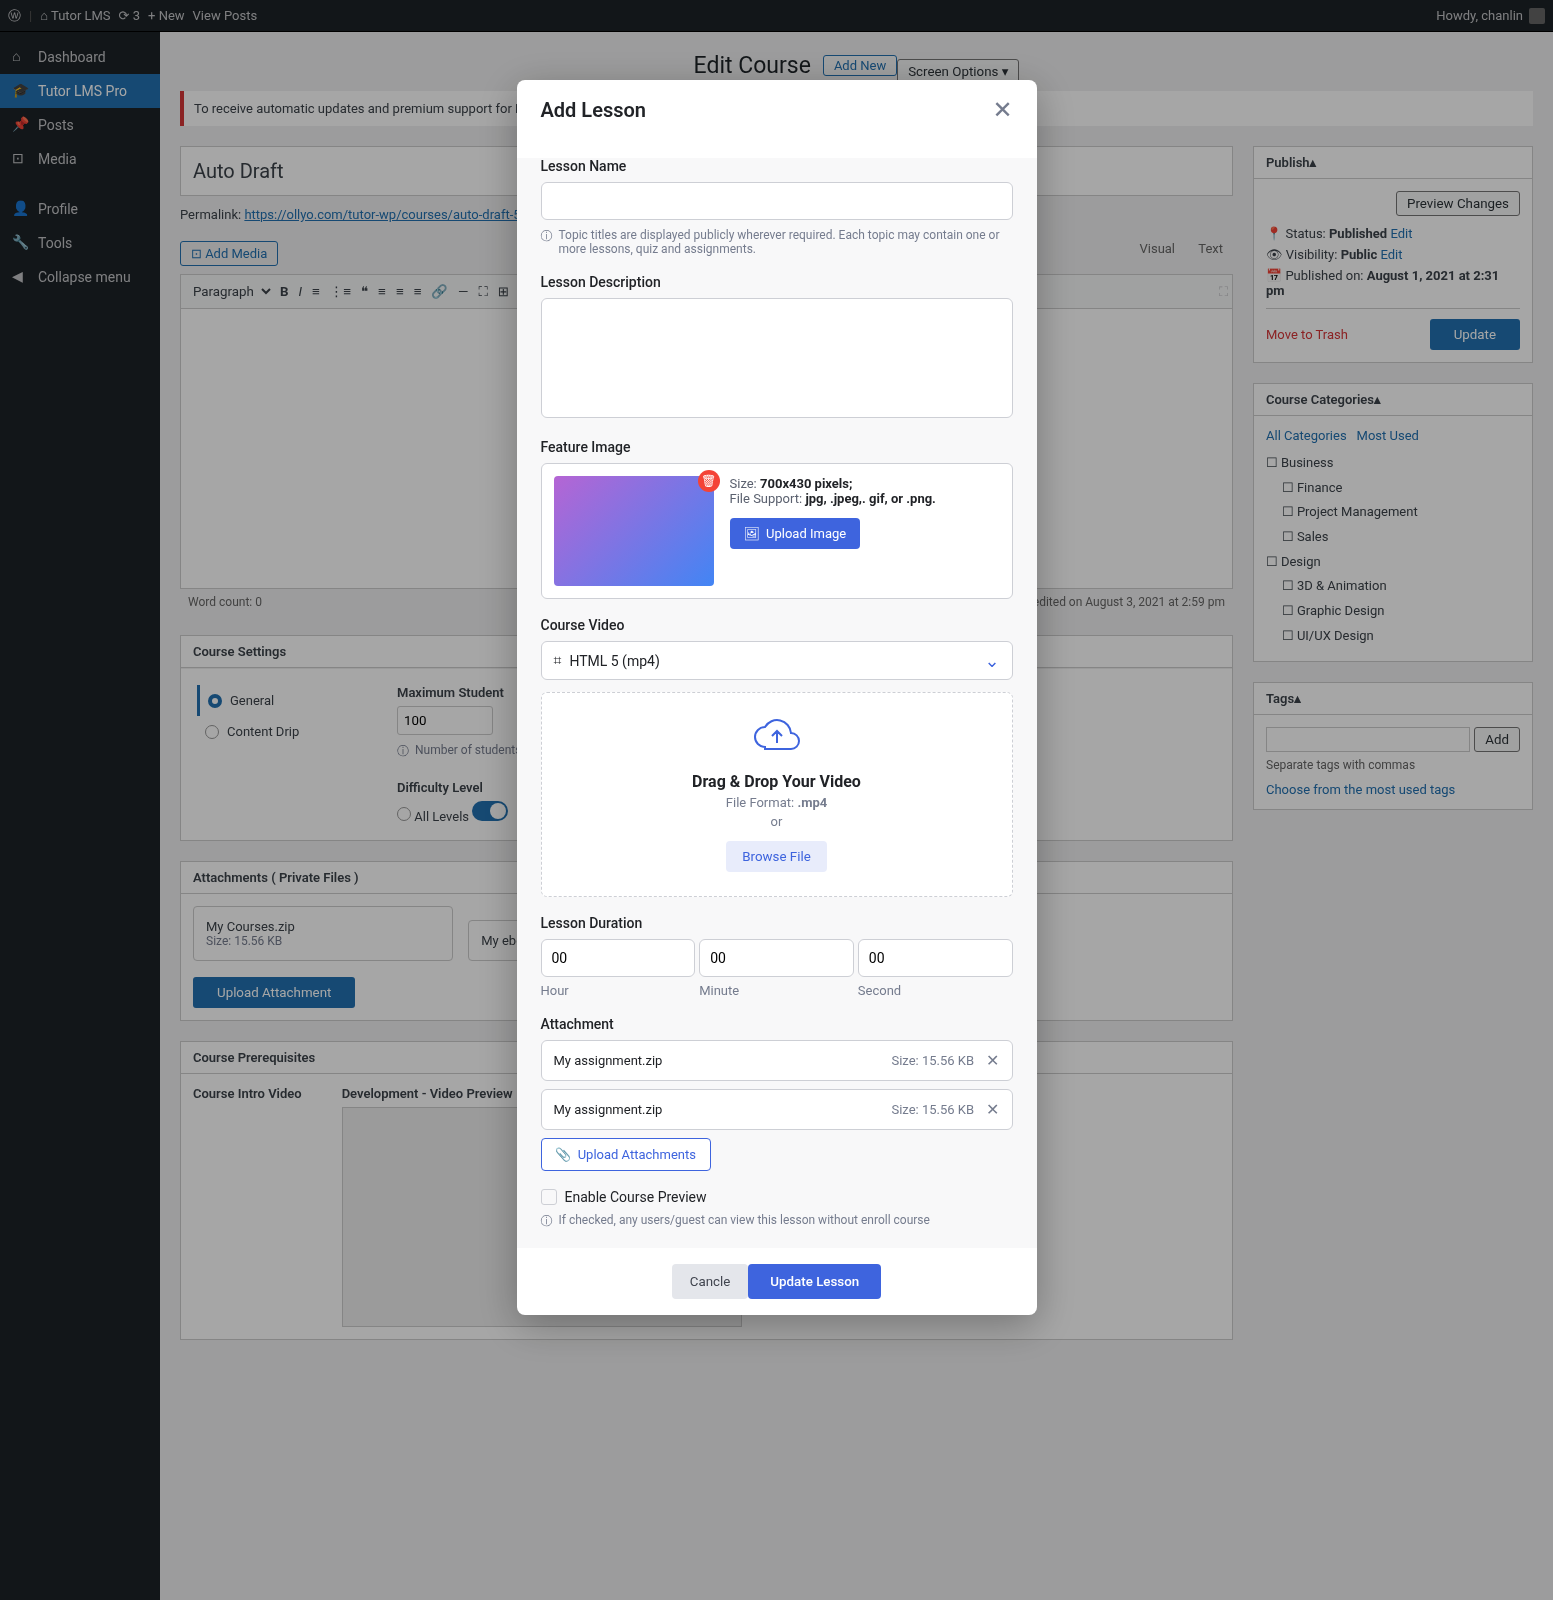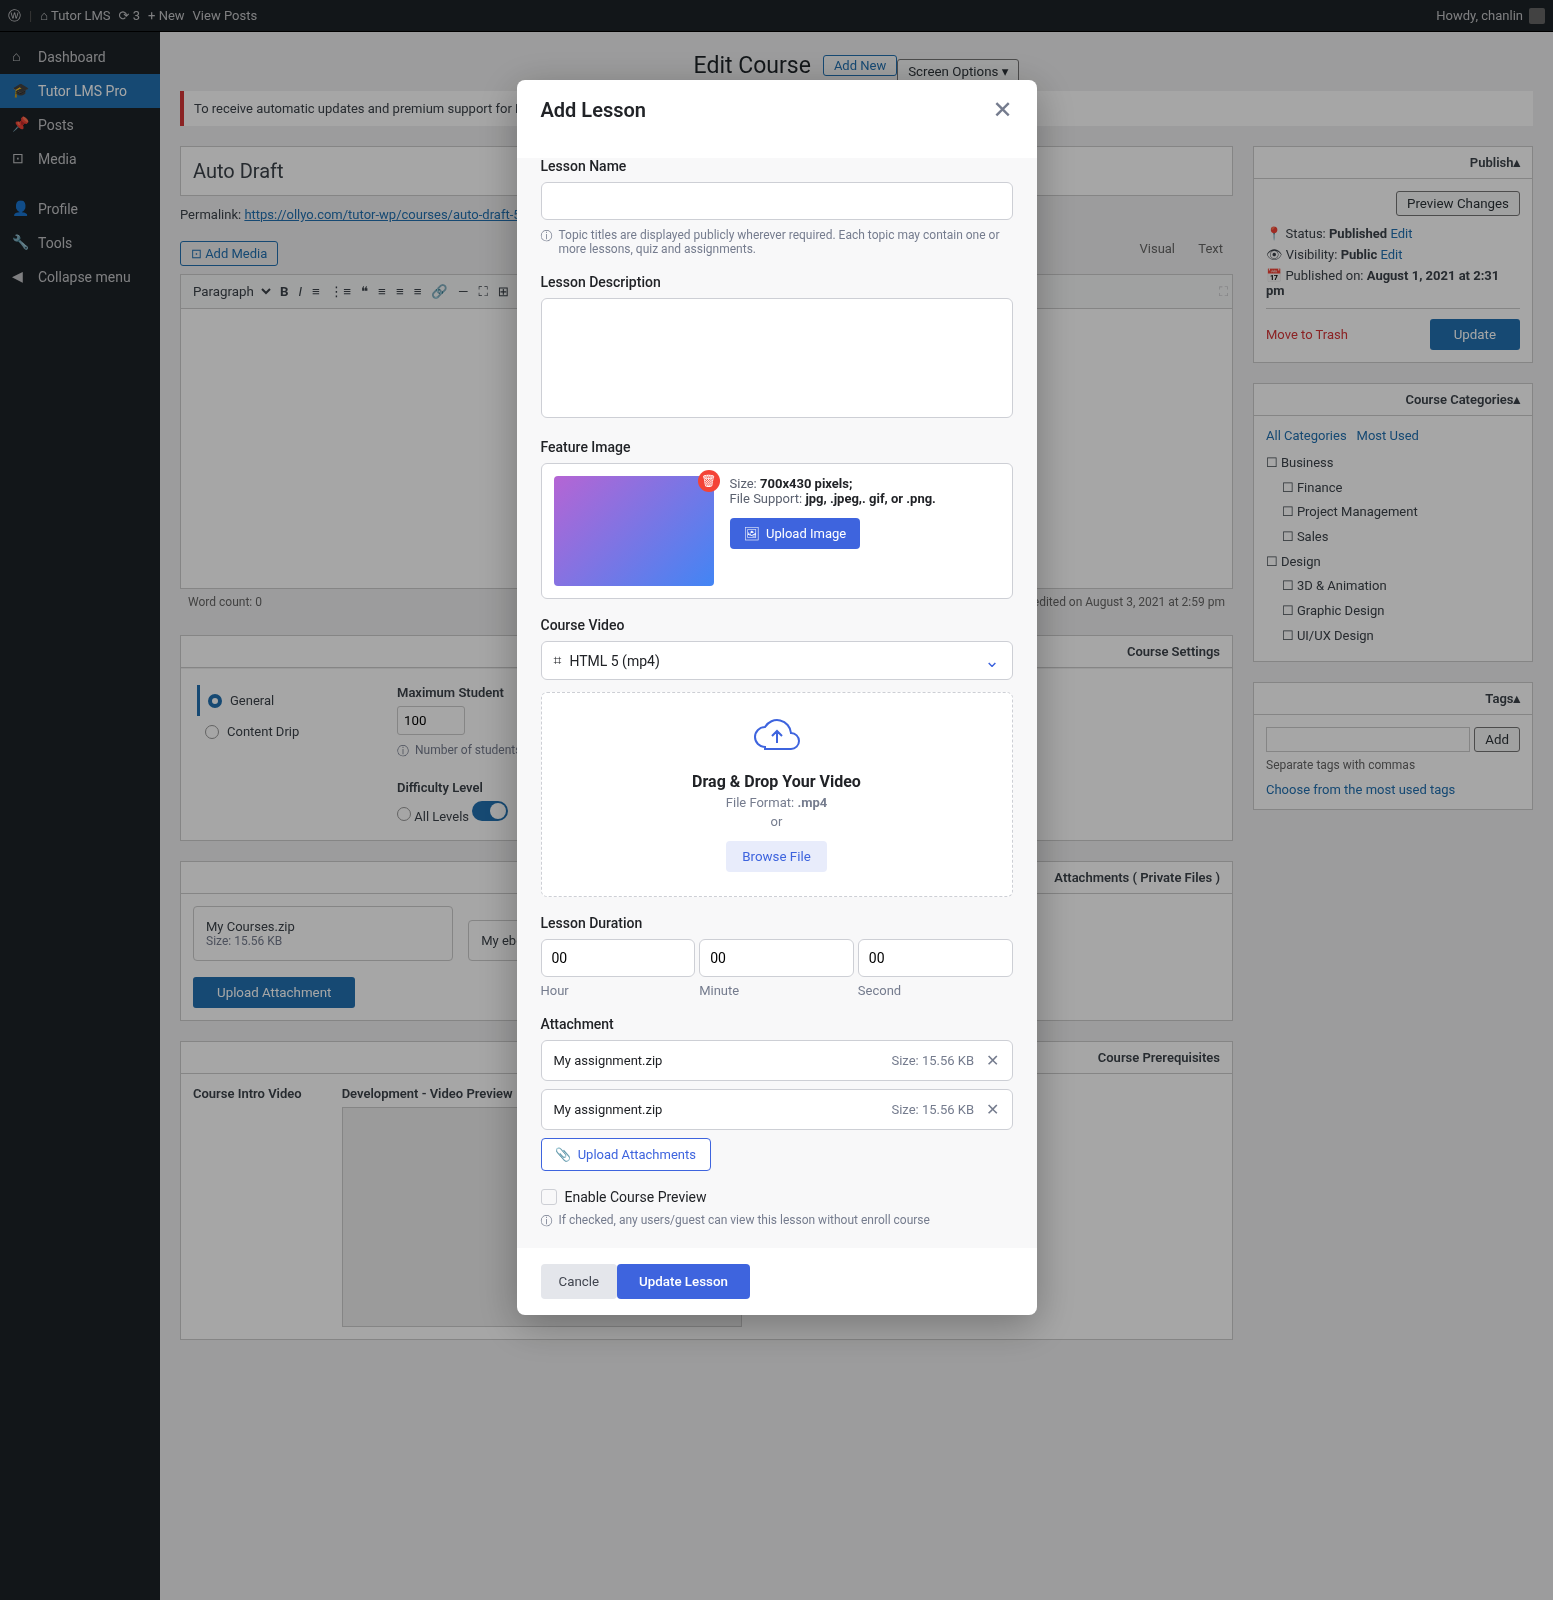--- a/index.html
+++ b/index.html
@@ -23,54 +23,54 @@
 .btn-sm{border:1px solid #2271b1;color:#2271b1;background:#f6f7f7;padding:2px 10px;border-radius:3px;font-size:13px;cursor:pointer}
 .btn-outline{border:1px solid #757575;color:#2c3338;background:#f6f7f7;padding:4px 10px;border-radius:3px;cursor:pointer}
 .warn{border-left:4px solid #d63638;background:#fff;padding:10px;margin-bottom:20px;color:#3c434a}
 .cols{display:flex;gap:20px}
 .col-main{flex:1}
 .col-side{width:280px;flex-shrink:0}
 .title-input{width:100%;padding:12px;font-size:20px;background:#fff;border:1px solid #ccc;color:#3c434a}
 .perma{font-size:13px;color:#3c434a;margin:8px 0 16px}
 .perma a{color:#2271b1;text-decoration:underline}
 .card{background:#fff;border:1px solid #ccc;margin-bottom:20px;color:#3c434a}
-.card-hd{padding:8px 12px;font-weight:600;border-bottom:1px solid #ccc;display:flex;justify-content:flex-end}
+.card-hd{padding:8px 12px;font-weight:600;border-bottom:1px solid #ccc;display:flex;justify-content:flex-start}
 .card-bd{padding:12px}
 .add-media{border:1px solid #2271b1;color:#2271b1;padding:4px 10px;border-radius:3px;font-size:13px;cursor:pointer;margin-bottom:8px;display:inline-block}
 .editor-tabs{float:right}
 .editor-tabs span{padding:4px 10px;color:#666;cursor:pointer}
 .toolbar{background:#f6f7f7;border:1px solid #ccc;padding:4px;display:flex;gap:2px;align-items:center}
 .toolbar select,.toolbar button{border:none;background:none;padding:4px;cursor:pointer;color:#3c434a}
 .editor-body{background:#fff;border:1px solid #ccc;border-top:none;height:280px}
 .editor-foot{display:flex;justify-content:space-between;padding:6px 8px;color:#666;font-size:12px}
 .settings-row{display:flex;gap:20px;padding:16px;border-top:1px solid #eee}
 .settings-nav{width:180px}
 .settings-nav-item{padding:8px;display:flex;align-items:center;gap:8px;cursor:pointer}
 .settings-nav-item.active{border-left:3px solid #2271b1}
 .radio{width:14px;height:14px;border:1px solid #999;border-radius:50%;display:inline-block}
 .radio.on{border:4px solid #2271b1}
 .settings-content{flex:1}
 .field-label{font-weight:600;margin-bottom:6px}
-.num-input{width:68px;padding:6px;border:1px solid #ccc;border-radius:3px}
+.num-input{width:96px;padding:6px;border:1px solid #ccc;border-radius:3px}
 .toggle{width:36px;height:20px;background:#2271b1;border-radius:10px;display:inline-block;position:relative}
 .toggle:after{content:"";width:16px;height:16px;background:#fff;border-radius:50%;position:absolute;right:2px;top:2px}
 .attach-card{border:1px solid #ccc;border-radius:4px;padding:12px;width:260px;display:inline-block;margin-right:12px;color:#3c434a}
 .btn-blue{background:#2271b1;color:#fff;border:none;padding:8px 24px;border-radius:3px;cursor:pointer}
 .side-actions{display:flex;justify-content:space-between;align-items:center;padding-top:10px;border-top:1px solid #ccc;margin-top:10px}
 .trash{color:#d63638}
 .cat-list{font-size:13px;line-height:1.9}
 .cat-list .indent{padding-left:16px}
 
 .overlay{position:fixed;inset:0;background:rgba(0,0,0,.35);display:flex;align-items:flex-start;justify-content:center;padding-top:80px;z-index:100}
 .modal{width:520px;background:#fff;border-radius:8px;box-shadow:0 10px 40px rgba(0,0,0,.3);color:#212327}
 .m-hd{padding:18px 24px;display:flex;justify-content:space-between;align-items:flex-start}
 .m-hd h2{font-size:20px;font-weight:600}
 .close{font-size:24px;color:#757c8e;cursor:pointer;line-height:1}
 .m-bd{padding:0 24px 18px;background:#f8f8f9;max-height:1300px}
-.m-ft{padding:16px 24px;display:flex;justify-content:flex-start;border-radius:0 0 8px 8px}
+.m-ft{padding:16px 24px;display:flex;justify-content:center;border-radius:0 0 8px 8px}
 .m-lbl{font-size:14px;font-weight:500;color:#212327;margin:18px 0 8px}
 .m-inp{width:100%;padding:10px;border:1px solid #cdcfd5;border-radius:6px;font-size:14px;background:#fff}
 .m-ta{width:100%;height:120px;padding:10px;border:1px solid #cdcfd5;border-radius:6px;font-size:14px;resize:none;background:#fff}
 .hint{font-size:12px;color:#757c8e;margin-top:8px;display:flex;gap:6px}
 .hint:before{content:"ⓘ";flex-shrink:0}
 .feat-box{display:flex;gap:16px;padding:12px;border:1px solid #cdcfd5;border-radius:6px;background:#fff}
 .feat-img{width:160px;height:110px;background:linear-gradient(135deg,#b565d4,#4285f4);border-radius:4px;position:relative}
 .feat-del{position:absolute;top:-6px;right:-6px;width:22px;height:22px;background:#f44337;color:#fff;border-radius:50%;display:flex;align-items:center;justify-content:center;font-size:12px}
 .feat-info{flex:1;font-size:13px;color:#5b616f}
 .feat-info b{color:#212327}

